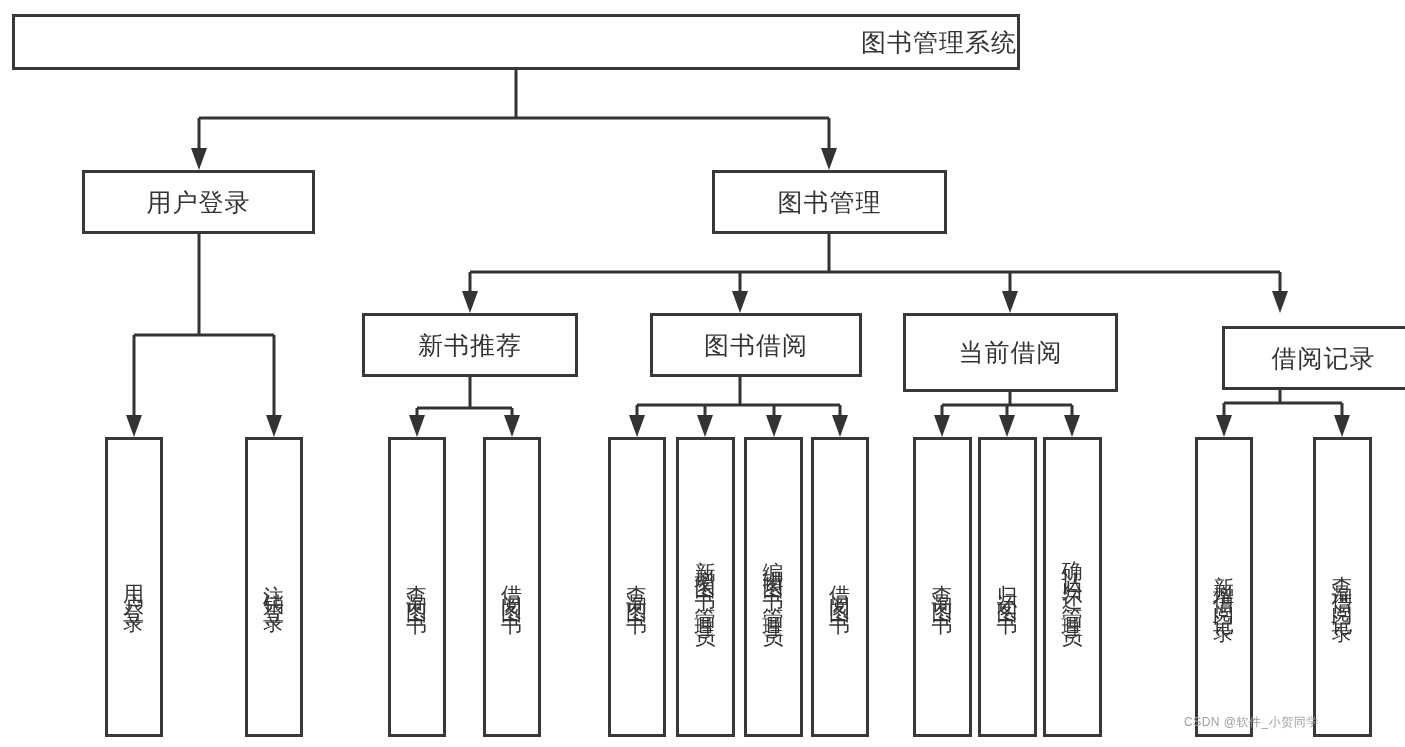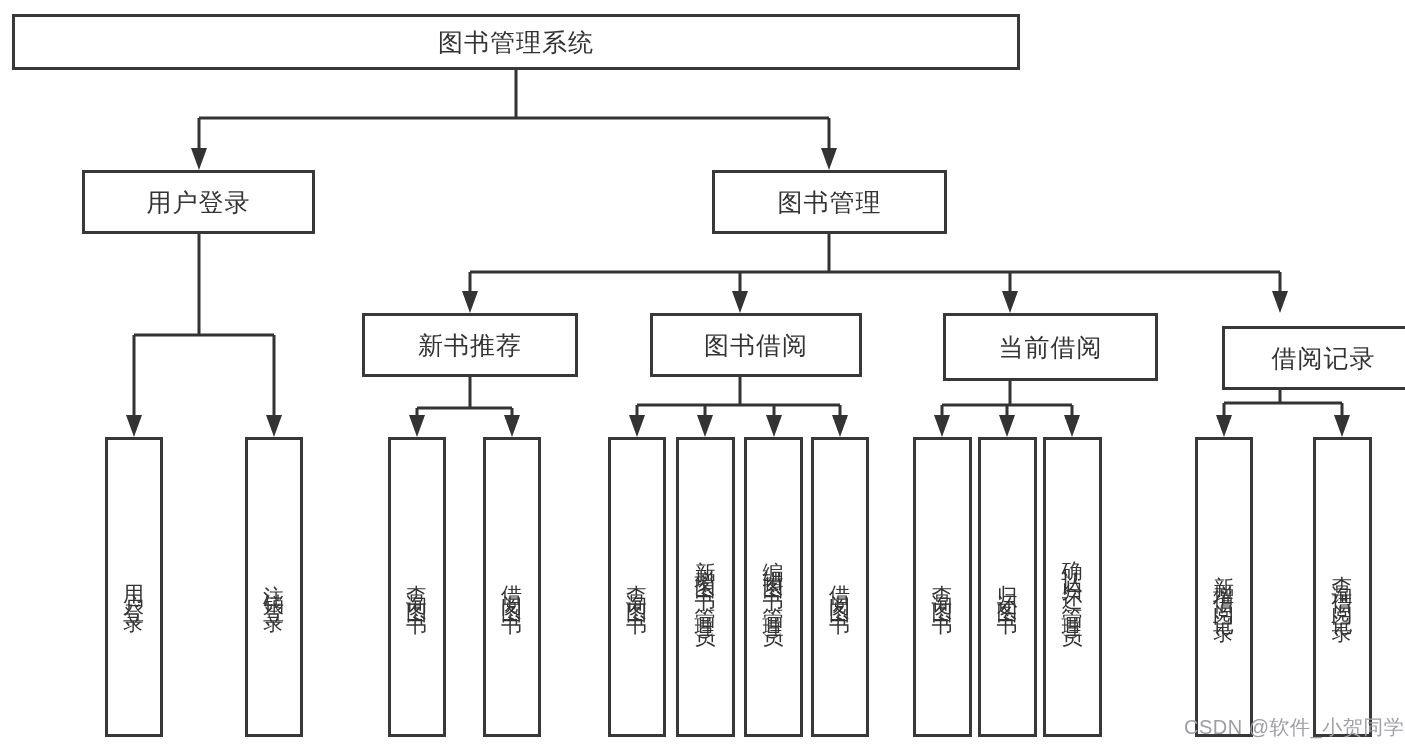--- a/index.html
+++ b/index.html
@@ -42,21 +42,21 @@
     text-orientation: mixed;
     font-size: 21px;
     letter-spacing: 0.45em;
     line-height: 1;
     color: #333333;
   }
   .watermark {
     position: absolute;
     left: 1184px;
     top: 714px;
-    font-size: 20px;
+    font-size: 12px;
     letter-spacing: 0.5px;
     color: #9e9ea3;
     white-space: nowrap;
     z-index: 5;
   }
 </style>
 </head>
 <body>
 
 <div class="canvas">
@@ -94,38 +94,38 @@
       <polygon points="766,415 782,415 774,437"></polygon>
       <polygon points="832,415 848,415 840,437"></polygon>
       <polygon points="934,415 950,415 942,437"></polygon>
       <polygon points="999,415 1015,415 1007,437"></polygon>
       <polygon points="1064,415 1080,415 1072,437"></polygon>
       <polygon points="1216,415 1232,415 1224,437"></polygon>
       <polygon points="1334,415 1350,415 1342,437"></polygon>
     </g>
   </svg>
 
-  <div class="node hnode" style="left:12px; top:14px; width:1008px; height:56px;">
+  <div class="node hnode" style="left:12px; top:14px; width:1008px; height:56px;justify-content:flex-end;">
     <span>图书管理系统</span>
   </div>
 
   <div class="node hnode" style="left:82px; top:170px; width:233px; height:64px;">
     <span>用户登录</span>
   </div>
   <div class="node hnode" style="left:712px; top:170px; width:235px; height:64px;text-align:right;">
     <span>图书管理</span>
   </div>
 
   <div class="node hnode" style="left:362px; top:313px; width:216px; height:64px;">
     <span>新书推荐</span>
   </div>
   <div class="node hnode" style="left:634px; top:313px; width:212px; height:64px;margin-left:16px;">
     <span>图书借阅</span>
   </div>
-  <div class="node hnode" style="left:903px; top:313px; width:215px; height:68px;margin-left:40px;">
+  <div class="node hnode" style="left:903px; top:313px; width:215px; height:79px;">
     <span>当前借阅</span>
   </div>
   <div class="node hnode" style="left:1174px; top:326px; width:203px; height:64px;margin-left:48px;">
     <span>借阅记录</span>
   </div>
 
   <div class="node vnode" style="left:105px; top:437px; width:58px; height:300px;">
     <span class="vtext">用户登录</span>
   </div>
   <div class="node vnode" style="left:245px; top:437px; width:58px; height:300px;">

